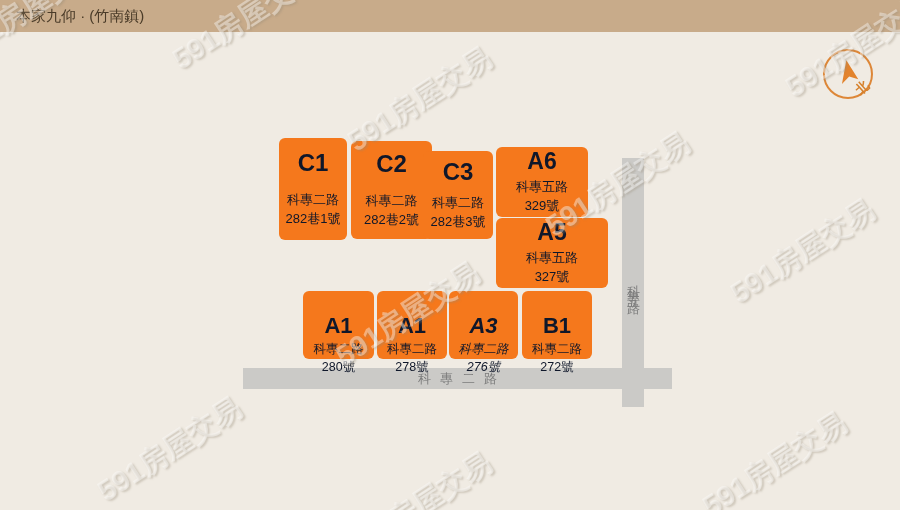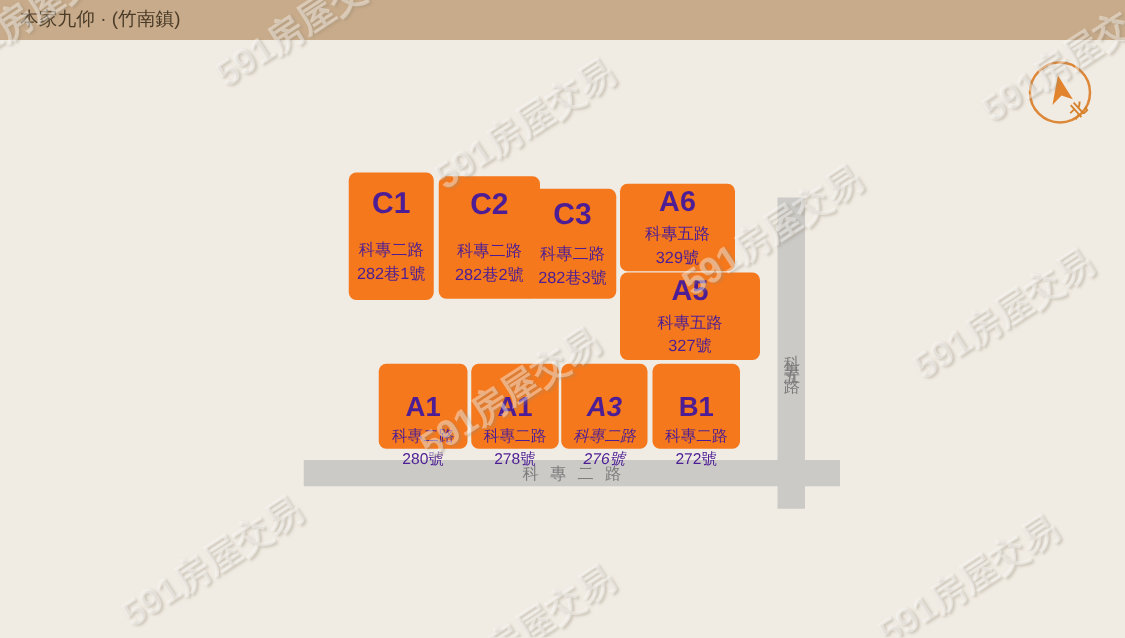--- a/index.html
+++ b/index.html
@@ -73,23 +73,23 @@
   .road-v .road-label {
     writing-mode: vertical-rl;
     letter-spacing: 6px; margin-bottom: -6px;
   }
 
   
   .block {
     position: absolute;
     background: #f5781c;
     border-radius: 6px;
-    color: #4c1d95;
+    color: #0f172a;
     display: flex; flex-direction: column;
-    justify-content: center;
+    align-items: center; justify-content: center;
     text-align: center;
     z-index: 2;
     cursor: pointer;
   }
   .block-id { font-weight: bold; font-size: 24px; line-height: 1.1; }
   .block-addr { font-size: 13px; line-height: 19px; }
 
   .b0 { left: 279px; top: 138px; width: 68px;  height: 102px; } 
   .b1 { left: 351px; top: 141px; width: 81px;  height: 98px;  } 
   .b2 { left: 423px; top: 151px; width: 70px;  height: 88px;  } 

